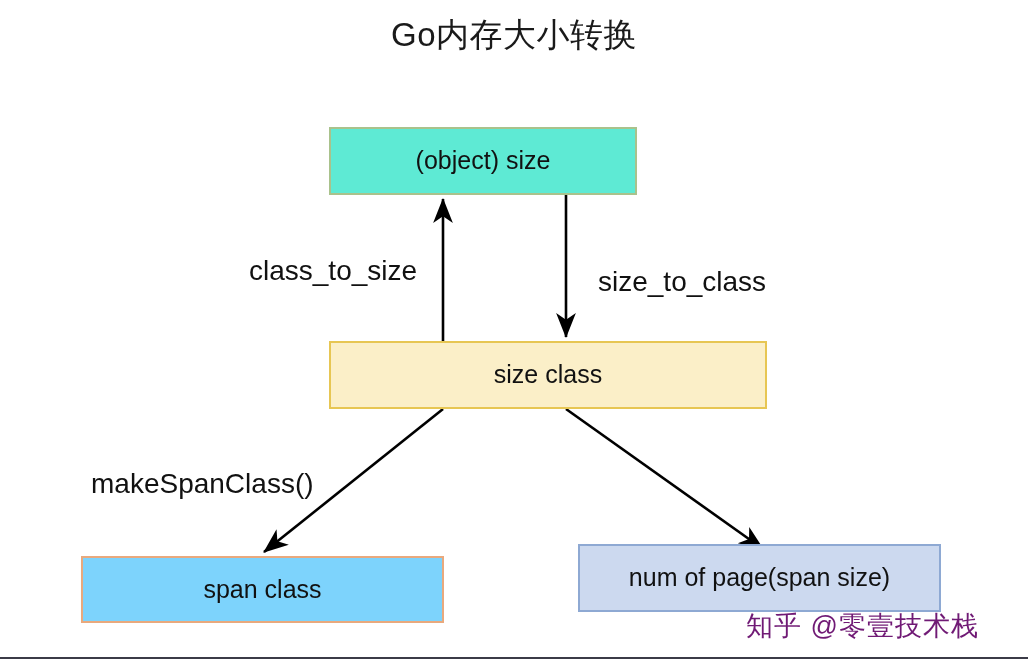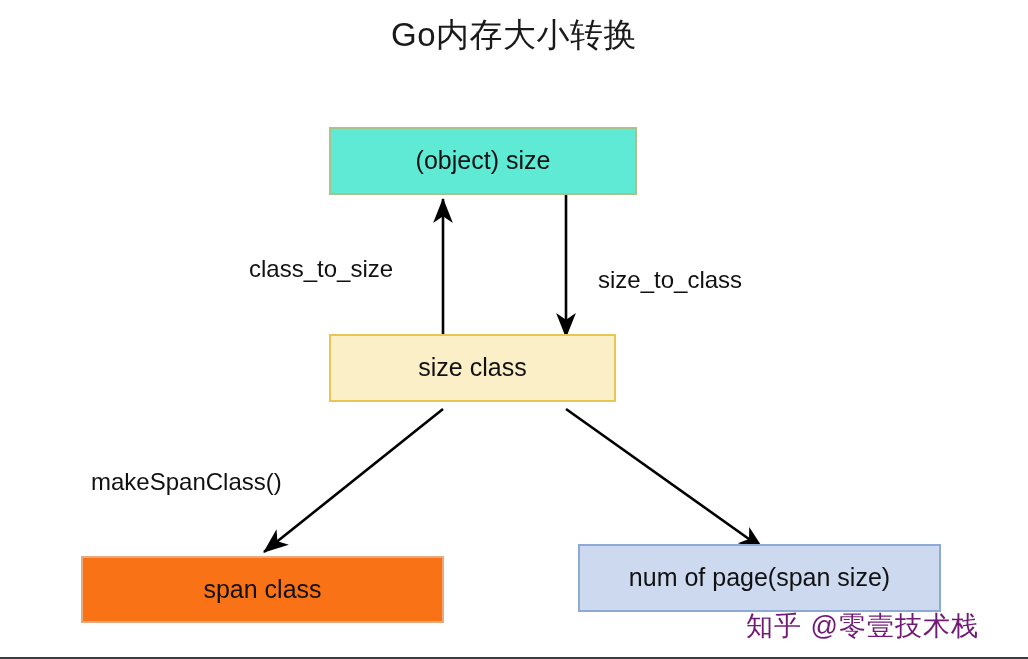--- a/index.html
+++ b/index.html
@@ -47,46 +47,46 @@
   #node-object-size {
     left: 329px;
     top: 127px;
     width: 308px;
     height: 68px;
     background: #5eead4;
     border-color: #a9c28c;
   }
   #node-size-class {
     left: 329px;
-    top: 334px;
-    width: 287px;
+    top: 341px;
+    width: 438px;
     height: 68px;
     background: #fbefc8;
     border-color: #e7c653;
   }
   #node-span-class {
     left: 81px;
     top: 556px;
     width: 363px;
     height: 67px;
-    background: #f97316;
+    background: #7dd3fc;
     border-color: #e9a97d;
   }
   #node-num-of-page {
     left: 578px;
     top: 544px;
     width: 363px;
     height: 68px;
     background: #ccd9ef;
     border-color: #8ea9d3;
   }
   
   .edge-label {
     position: absolute;
-    font-size: 24px;
+    font-size: 28px;
     color: #111111;
     white-space: nowrap;
     line-height: 1.1;
     text-align: right;
   }
   #label-class-to-size   { left: 249px; top: 256px; }
   #label-size-to-class   { left: 598px; top: 267px; }
   #label-make-span-class { left: 91px;  top: 469px; }
   #label-class-to-allocn { left: 703px; top: 450px; }
   

